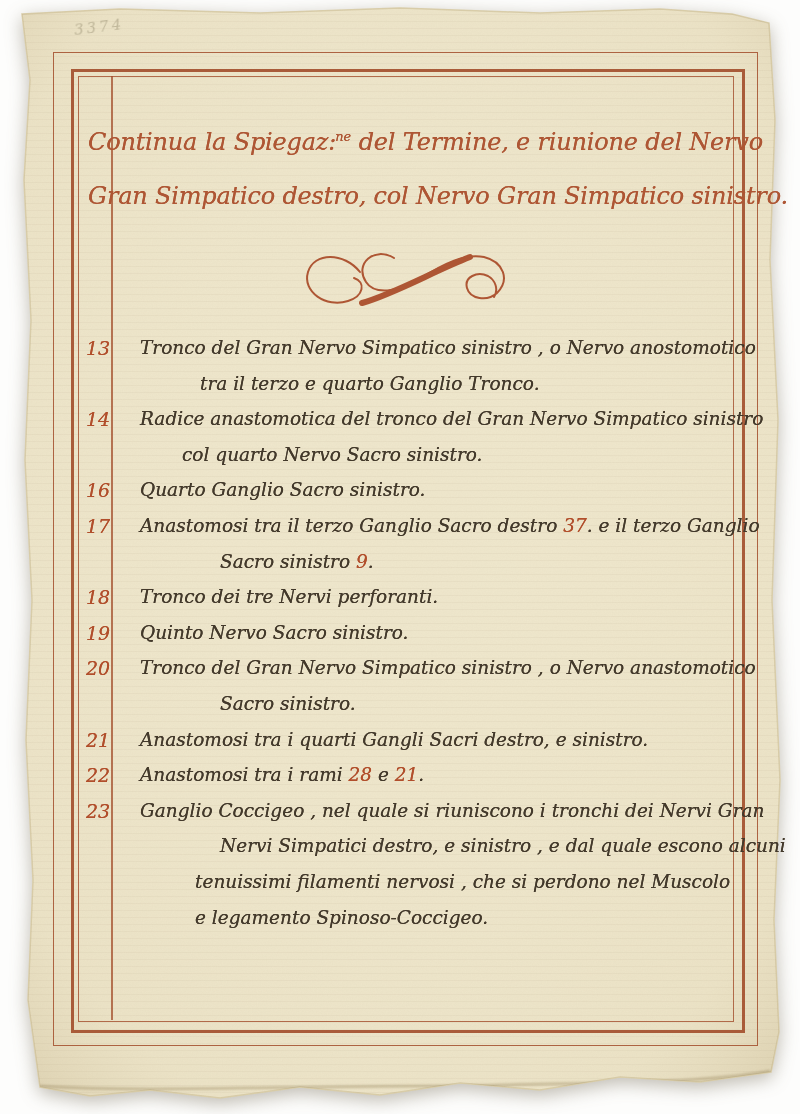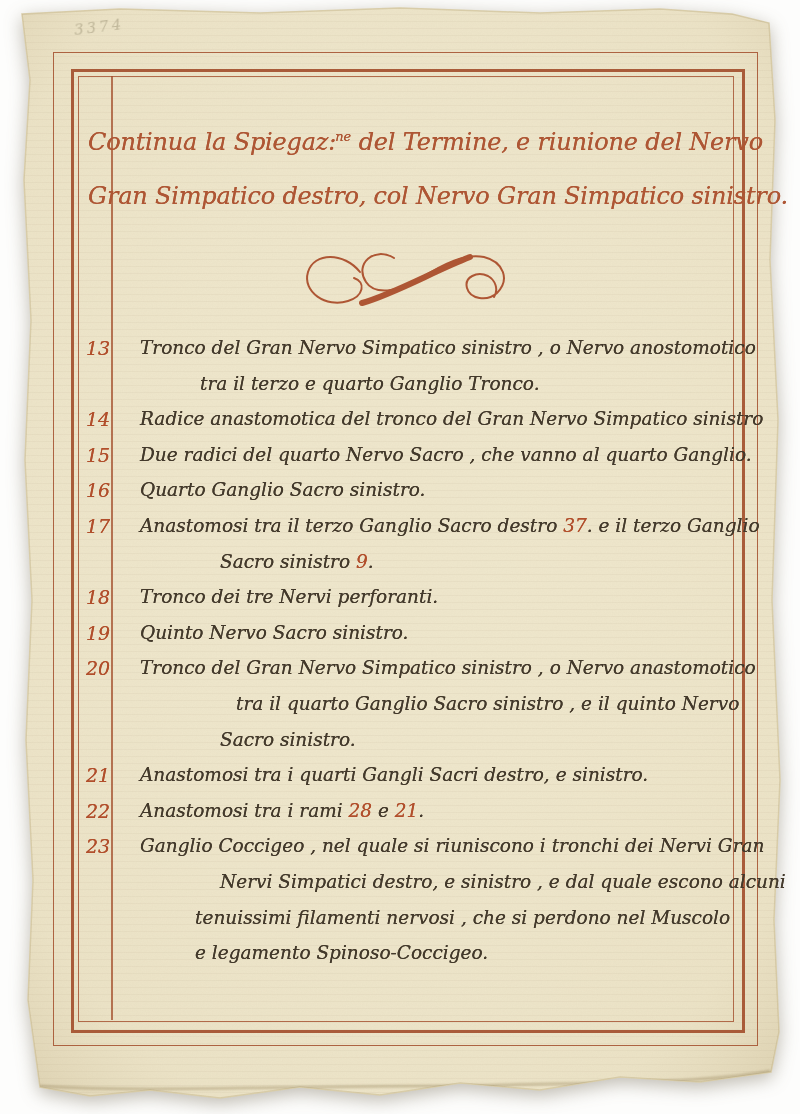--- a/index.html
+++ b/index.html
@@ -111,24 +111,21 @@
 
   <div class="entries">
       <div class="entry">
         <span class="num">13</span>
         <div class="line"><span class="seg">Tronco del Gran Nervo Simpatico sinistro , o Nervo anostomotico</span></div>
         <div class="line" style="padding-left: 60px;"><span class="seg">tra il terzo e quarto Ganglio Tronco.</span></div>
       </div>
       <div class="entry">
         <span class="num">14</span>
         <div class="line"><span class="seg">Radice anastomotica del tronco del Gran Nervo Simpatico sinistro</span></div>
-      </div>
-      <div class="entry">
-        <span class="num">15</span>
-        <div class="line"><span class="seg">Due radici del quarto Nervo Sacro , che vanno al quarto Ganglio.</span></div>
+        <div class="line" style="padding-left: 42px;"><span class="seg">col quarto Nervo Sacro sinistro.</span></div>
       </div>
       <div class="entry">
         <span class="num">16</span>
         <div class="line"><span class="seg">Quarto Ganglio Sacro sinistro.</span></div>
       </div>
       <div class="entry">
         <span class="num">17</span>
         <div class="line"><span class="seg">Anastomosi tra il terzo Ganglio Sacro destro </span><span class="seg red">37</span><span class="seg">. e il terzo Ganglio</span></div>
         <div class="line" style="padding-left: 80px;"><span class="seg">Sacro sinistro </span><span class="seg red">9</span><span class="seg">.</span></div>
       </div>
@@ -136,21 +133,20 @@
         <span class="num">18</span>
         <div class="line"><span class="seg">Tronco dei tre Nervi perforanti.</span></div>
       </div>
       <div class="entry">
         <span class="num">19</span>
         <div class="line"><span class="seg">Quinto Nervo Sacro sinistro.</span></div>
       </div>
       <div class="entry">
         <span class="num">20</span>
         <div class="line"><span class="seg">Tronco del Gran Nervo Simpatico sinistro , o Nervo anastomotico</span></div>
-        <div class="line" style="padding-left: 96px;"><span class="seg">tra il quarto Ganglio Sacro sinistro , e il quinto Nervo</span></div>
         <div class="line" style="padding-left: 80px;"><span class="seg">Sacro sinistro.</span></div>
       </div>
       <div class="entry">
         <span class="num">21</span>
         <div class="line"><span class="seg">Anastomosi tra i quarti Gangli Sacri destro, e sinistro.</span></div>
       </div>
       <div class="entry">
         <span class="num">22</span>
         <div class="line"><span class="seg">Anastomosi tra i rami </span><span class="seg red">28</span><span class="seg"> e </span><span class="seg red">21</span><span class="seg">.</span></div>
       </div>

